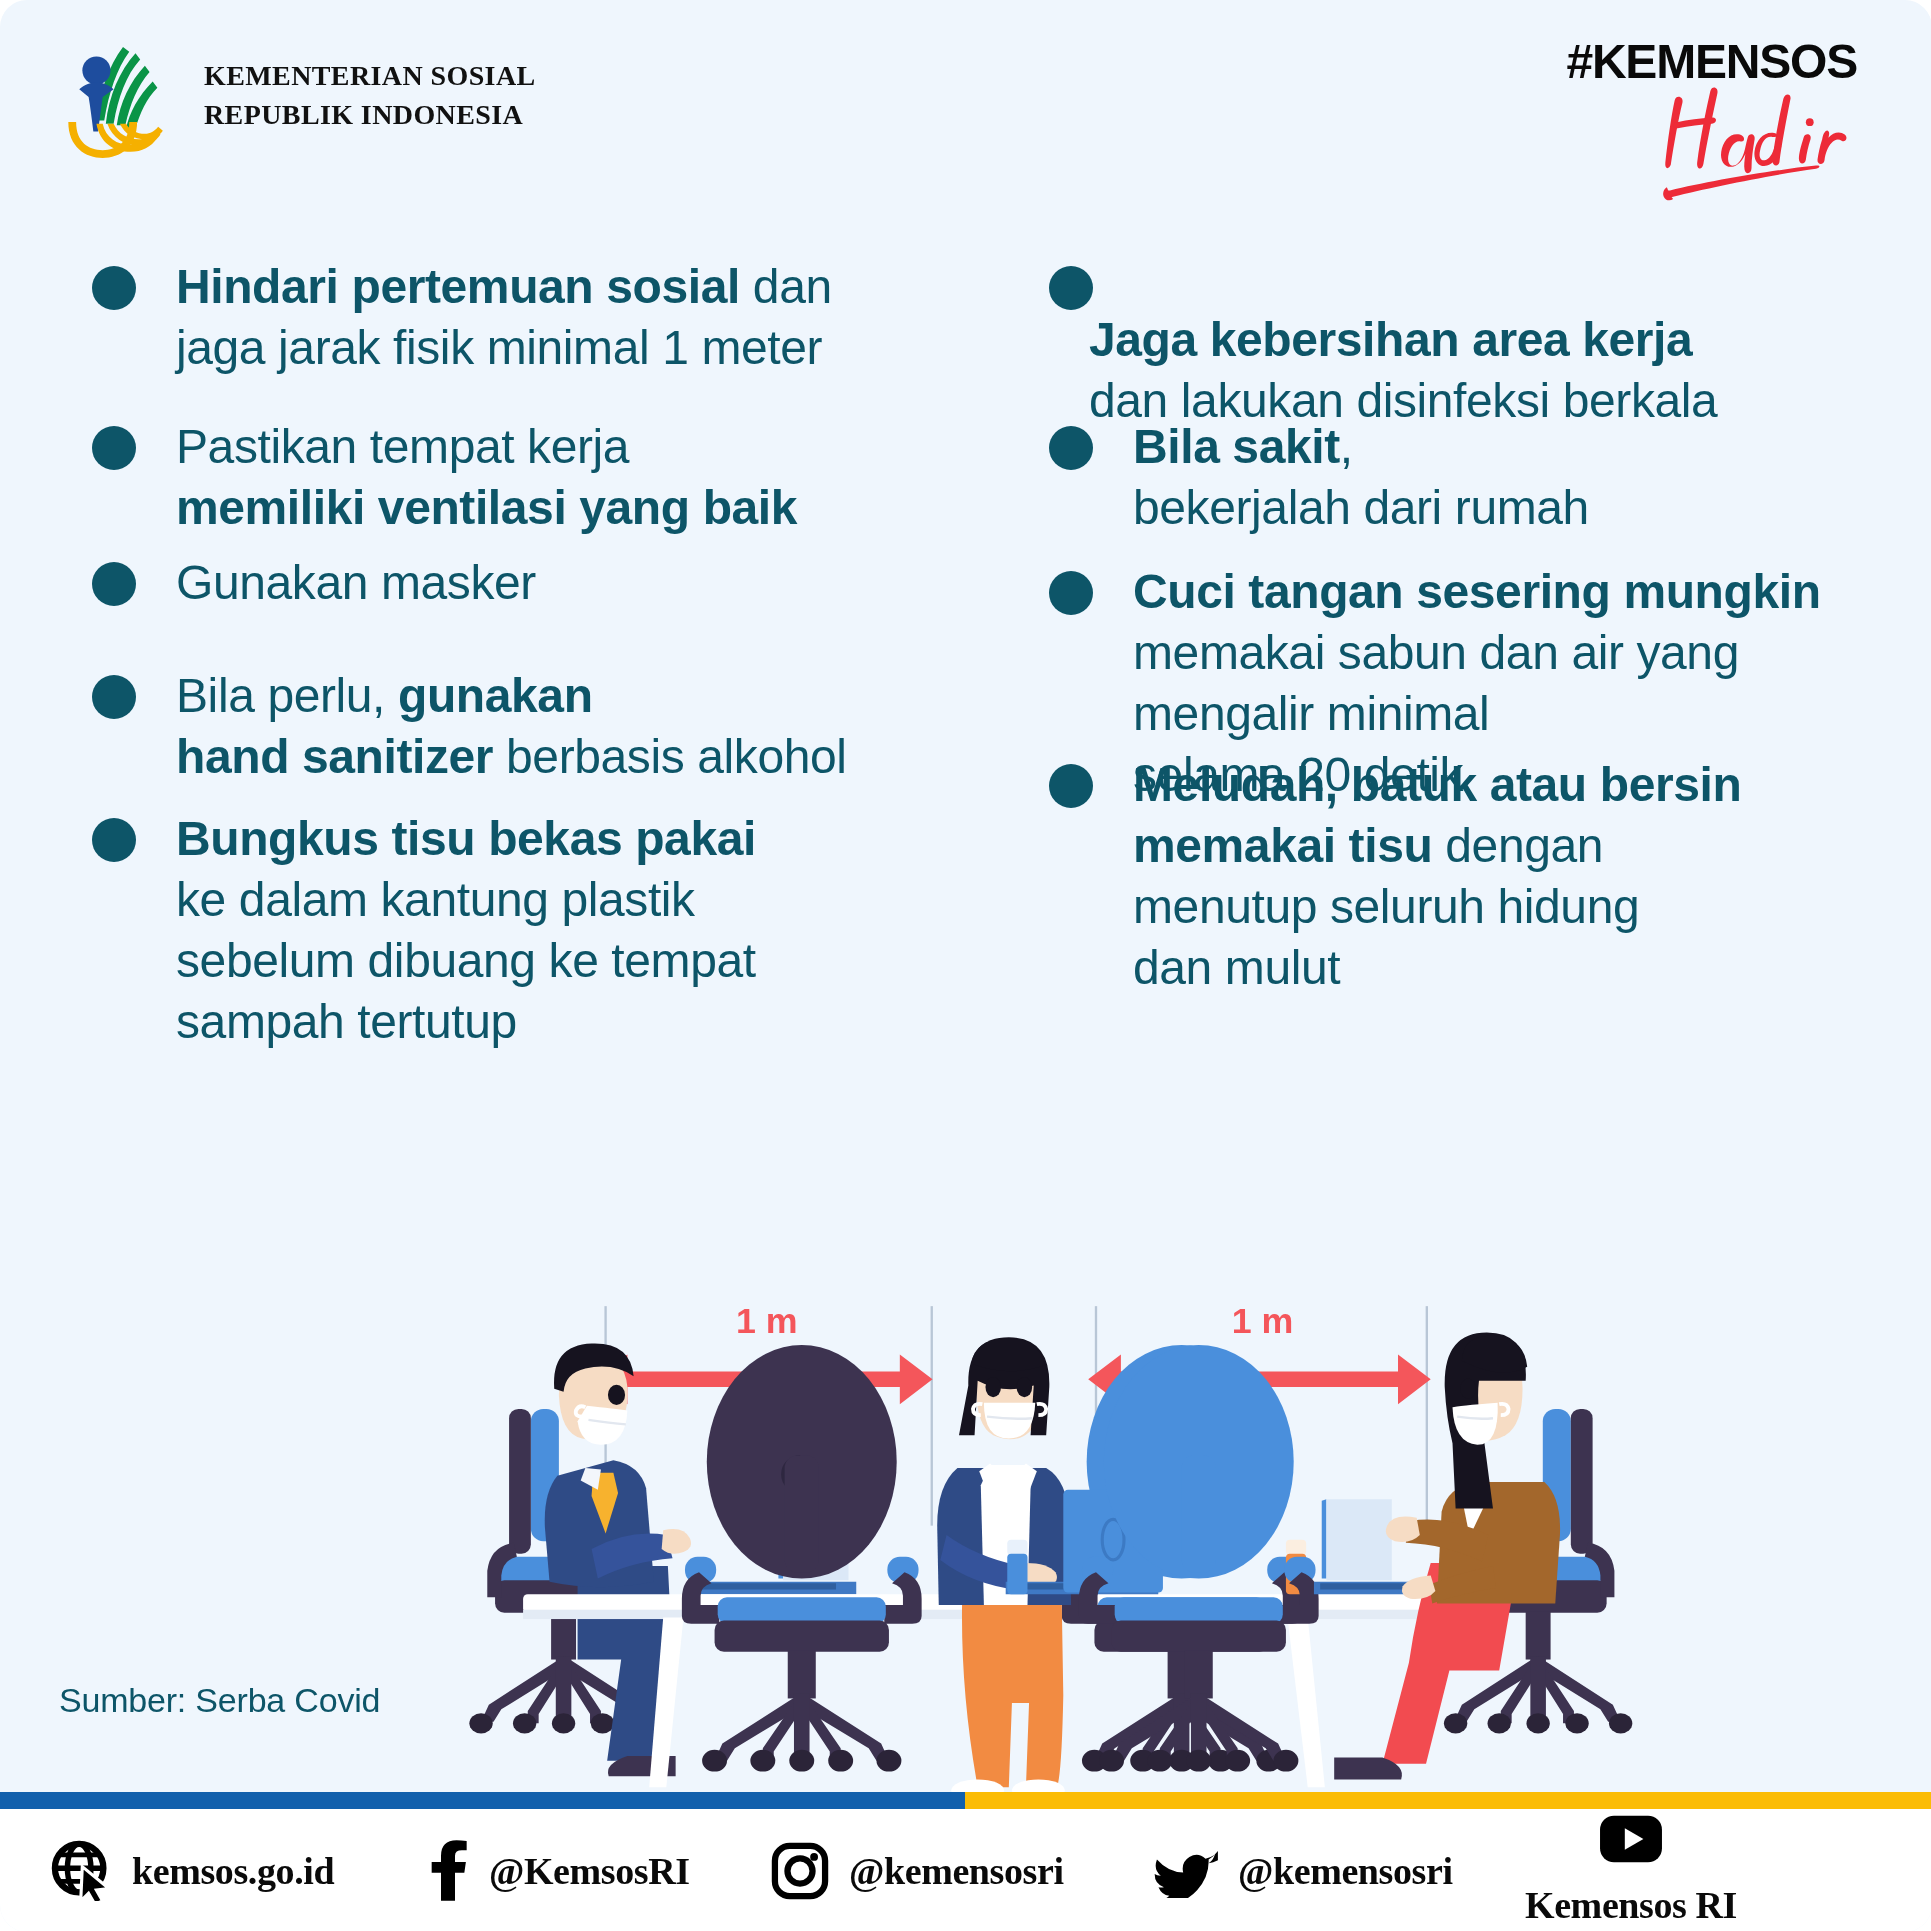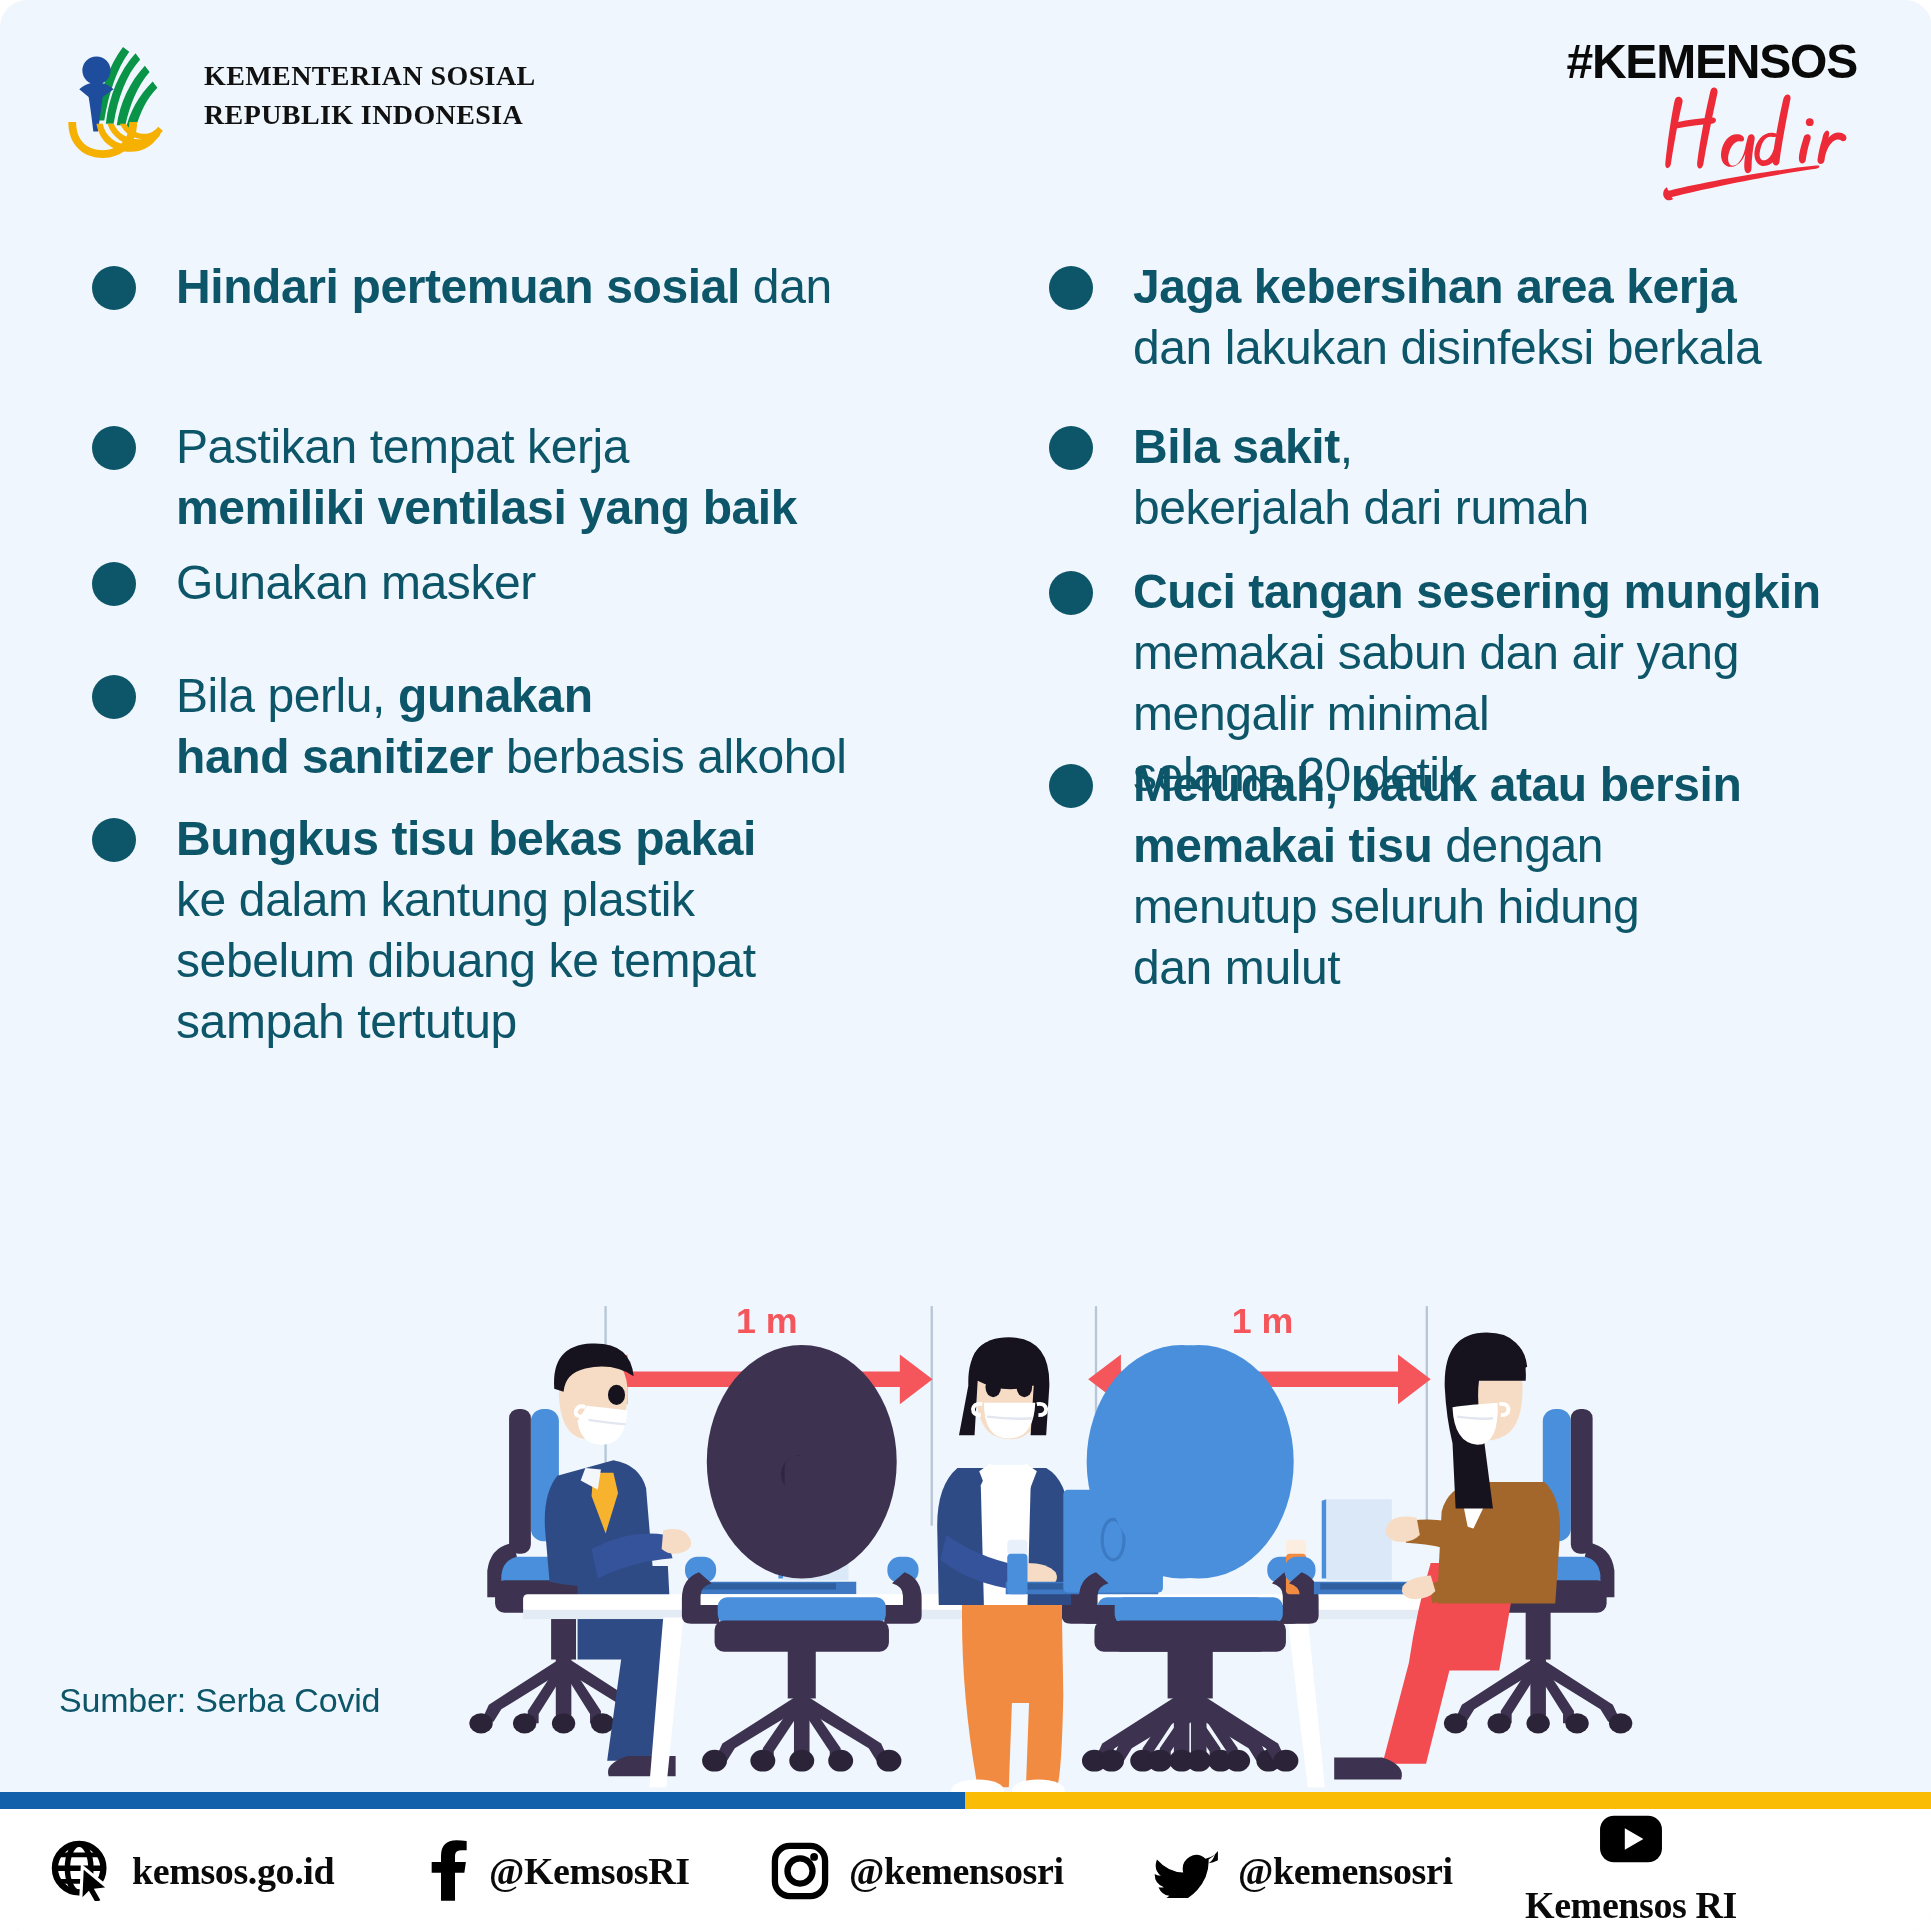--- a/index.html
+++ b/index.html
@@ -183,41 +183,41 @@
           <path d="M168 146 c-4 2 -6 8 -4 12 c2 5 8 6 12 3 c-4 -4 -6 -10 -8 -15 z"></path>
         </g>
       </svg>
     </div>
   </div>
 
   <div class="cols">
     <div class="col col-left" id="col-left">
         <div class="item" style="top: 0px;">
           <div class="bullet"></div>
-          <div class="item-text"><b>Hindari pertemuan sosial</b><span> dan</span><br></div>
+          <div class="item-text"><b>Hindari pertemuan sosial</b><span> dan</span><br><span>jaga jarak fisik minimal 1 meter</span></div>
         </div>
         <div class="item" style="top: 160px;">
           <div class="bullet"></div>
           <div class="item-text"><span>Pastikan tempat kerja</span><br><b>memiliki ventilasi yang baik</b></div>
         </div>
         <div class="item" style="top: 296px;">
           <div class="bullet"></div>
           <div class="item-text"><span>Gunakan masker</span></div>
         </div>
         <div class="item" style="top: 409px;">
           <div class="bullet"></div>
           <div class="item-text"><span>Bila perlu, </span><b>gunakan</b><br><b>hand sanitizer</b><span> berbasis alkohol</span></div>
         </div>
         <div class="item" style="top: 552px;">
           <div class="bullet"></div>
           <div class="item-text"><b>Bungkus tisu bekas pakai</b><br><span>ke dalam kantung plastik</span><br><span>sebelum dibuang ke tempat</span><br><span>sampah tertutup</span></div>
         </div>
       </div>
     <div class="col col-right" id="col-right">
-        <div class="item" style="top: 0px;">
+        <div class="item" style="top: 0px; flex-direction: column;">
           <div class="bullet"></div>
           <div class="item-text"><b>Jaga kebersihan area kerja</b><br><span>dan lakukan disinfeksi berkala</span></div>
         </div>
         <div class="item" style="top: 160px;">
           <div class="bullet"></div>
           <div class="item-text"><b>Bila sakit</b><span>,</span><br><span>bekerjalah dari rumah</span></div>
         </div>
         <div class="item" style="top: 305px;">
           <div class="bullet"></div>
           <div class="item-text"><b>Cuci tangan sesering mungkin</b><br><span>memakai sabun dan air yang</span><br><span>mengalir minimal</span><br><span>selama 20 detik</span></div>

